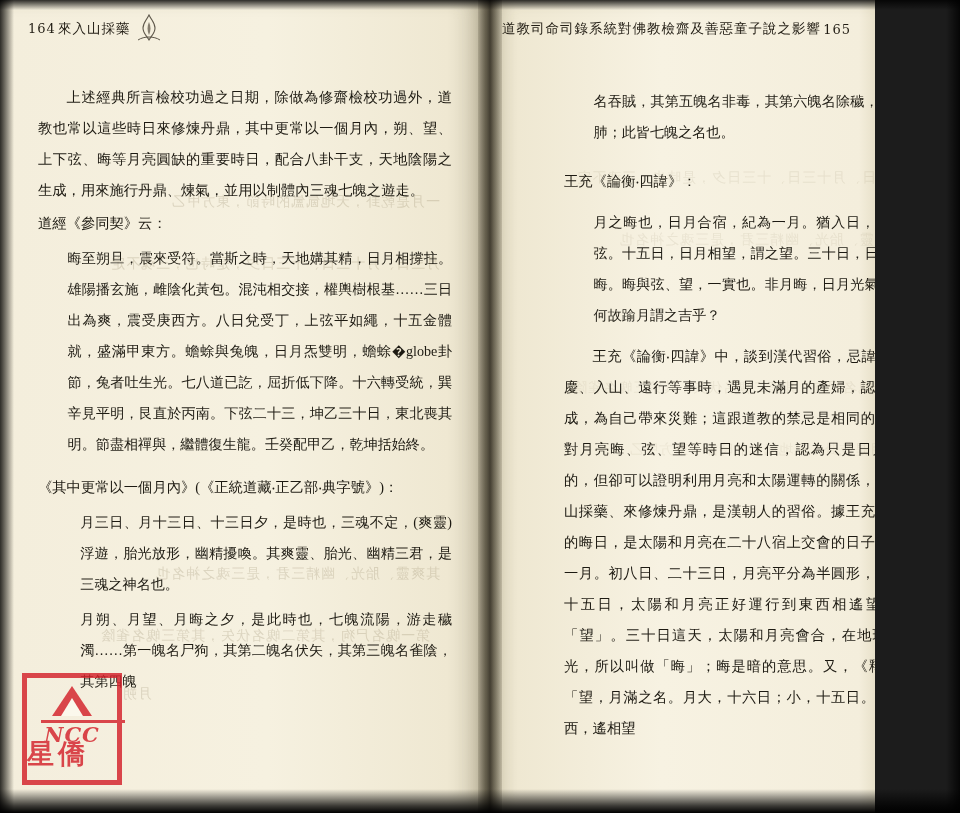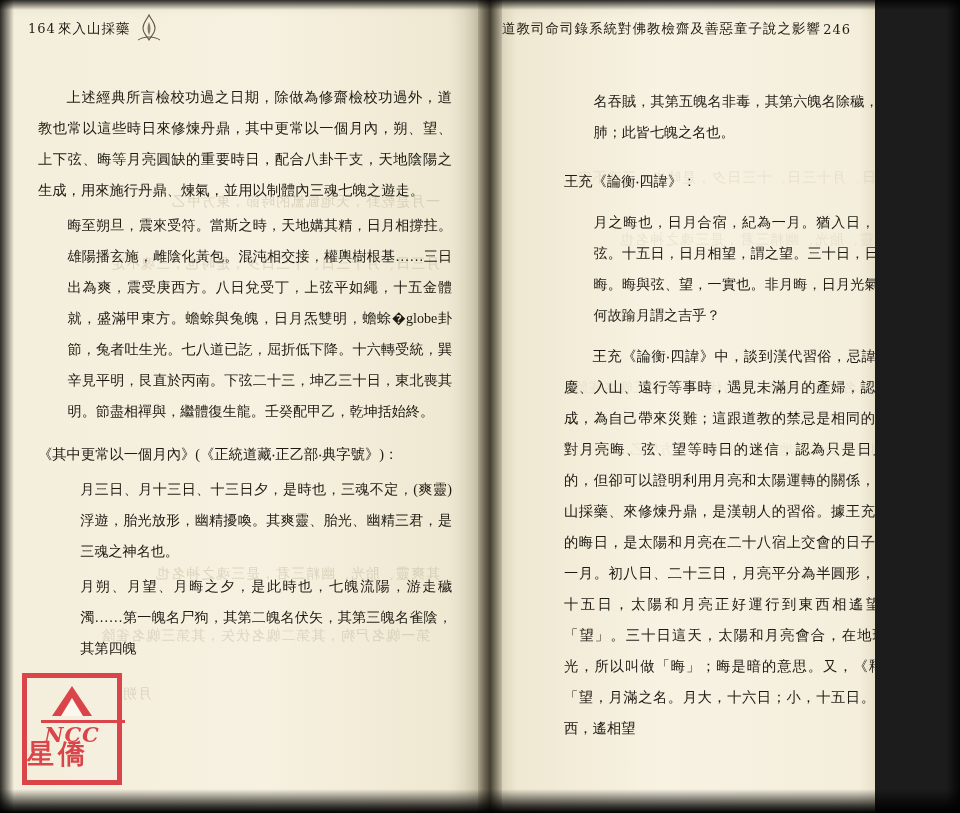--- a/index.html
+++ b/index.html
@@ -253,20 +253,21 @@
       </svg>
 
       <div class="bleed" style="left:40px; top:186px; width:400px;">一月是乾卦，天地氤氳的時節，東方甲乙</div>
       <div class="bleed" style="left:50px; top:248px; width:390px;">月三日、月十三日、十三日夕，是時也，三魂不定</div>
       <div class="bleed" style="left:44px; top:558px; width:396px;">其爽靈、胎光、幽精三君，是三魂之神名也</div>
       <div class="bleed" style="left:60px; top:620px; width:370px;">第一魄名尸狗，其第二魄名伏矢，其第三魄名雀陰</div>
       <div class="bleed" style="left:92px; top:678px; width:60px;">月朔</div>
 
       <div class="col left">
         <p class="body-p">上述經典所言檢校功過之日期，除做為修齋檢校功過外，道教也常以這些時日來修煉丹鼎，其中更常以一個月內，朔、望、上下弦、晦等月亮圓缺的重要時日，配合八卦干支，天地陰陽之生成，用來施行丹鼎、煉氣，並用以制體內三魂七魄之遊走。</p>
+        <p class="src-line">道經《參同契》云：</p>
         <div class="quote-block">
           <p>晦至朔旦，震來受符。當斯之時，天地媾其精，日月相撐拄。雄陽播玄施，雌陰化黃包。混沌相交接，權輿樹根基……三日出為爽，震受庚西方。八日兌受丁，上弦平如繩，十五金體就，盛滿甲東方。蟾蜍與兔魄，日月炁雙明，蟾蜍�globe卦節，兔者吐生光。七八道已訖，屈折低下降。十六轉受統，巽辛見平明，艮直於丙南。下弦二十三，坤乙三十日，東北喪其明。節盡相禪與，繼體復生龍。壬癸配甲乙，乾坤括始終。</p>
         </div>
         <div class="spacer-sm"></div>
         <p class="src-line">《其中更常以一個月內》(《正統道藏‧正乙部‧典字號》)：</p>
         <div class="quote-block quote-indent-more">
           <p>月三日、月十三日、十三日夕，是時也，三魂不定，(爽靈)浮遊，胎光放形，幽精擾喚。其爽靈、胎光、幽精三君，是三魂之神名也。</p>
         </div>
         <div class="quote-block quote-indent-more">
           <p>月朔、月望、月晦之夕，是此時也，七魄流陽，游走穢濁……第一魄名尸狗，其第二魄名伏矢，其第三魄名雀陰，其第四魄</p>
@@ -277,21 +278,21 @@
         <div class="tri"></div>
         <div class="bar"></div>
         <div class="abbr">NCC</div>
         <div class="cn">星僑</div>
       </div>
     </div>
 
     <div class="leaf right">
 
       <div class="running-head rh-right-title">第四章　道教司命司錄系統對佛教檢齋及善惡童子說之影響</div>
-      <div class="running-head rh-right-folio">246</div>
+      <div class="running-head rh-right-folio">165</div>
 
       <div class="bleed" style="left:40px; top:162px; width:380px; opacity:0.55;">月三日、月十三日、十三日夕，是時也，三魂不定</div>
       <div class="bleed" style="left:48px; top:224px; width:370px; opacity:0.5;">其爽靈、胎光、幽精三君，是三魂之神名也</div>
       <div class="bleed" style="left:44px; top:372px; width:372px; opacity:0.45;">第一魄名尸狗，其第二魄名伏矢，其第三魄名雀陰</div>
       <div class="bleed" style="left:52px; top:434px; width:360px; opacity:0.4;">一月是乾卦，天地氤氳的時節，東方甲乙</div>
 
       <div class="col right">
         <div class="quote-block">
           <p>名吞賊，其第五魄名非毒，其第六魄名除穢，其第七魄名臭肺；此皆七魄之名也。</p>
         </div>

